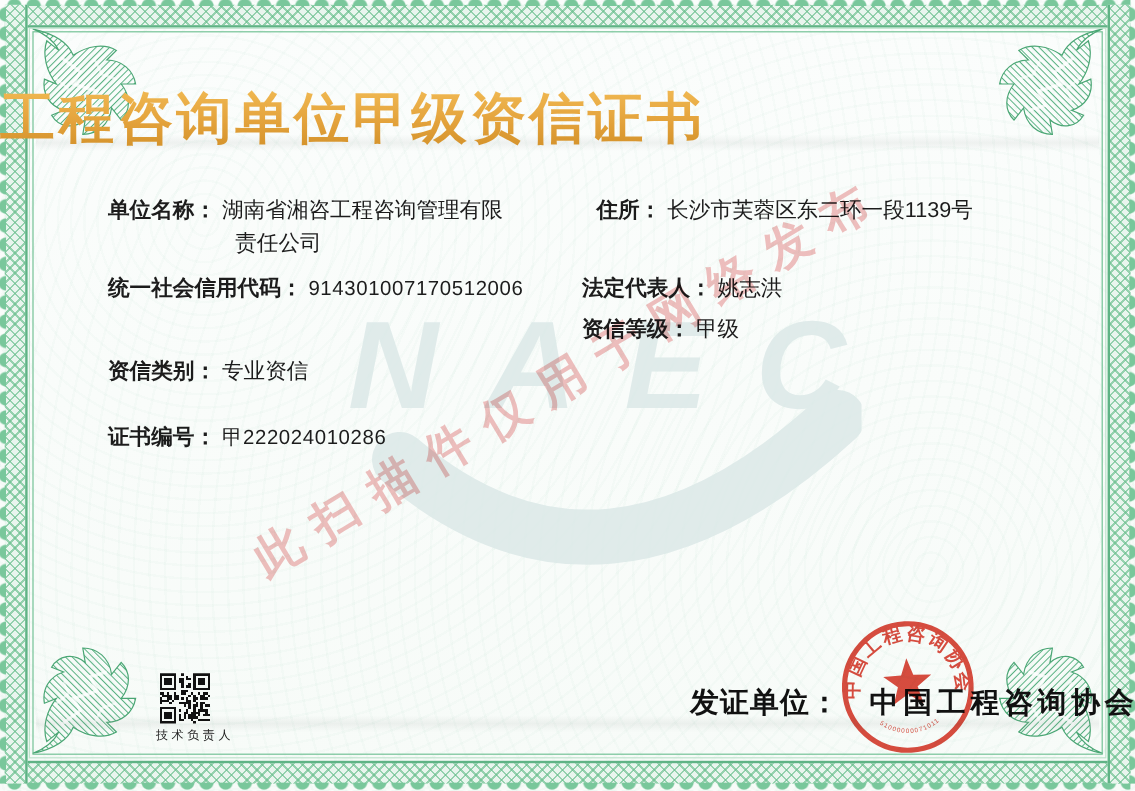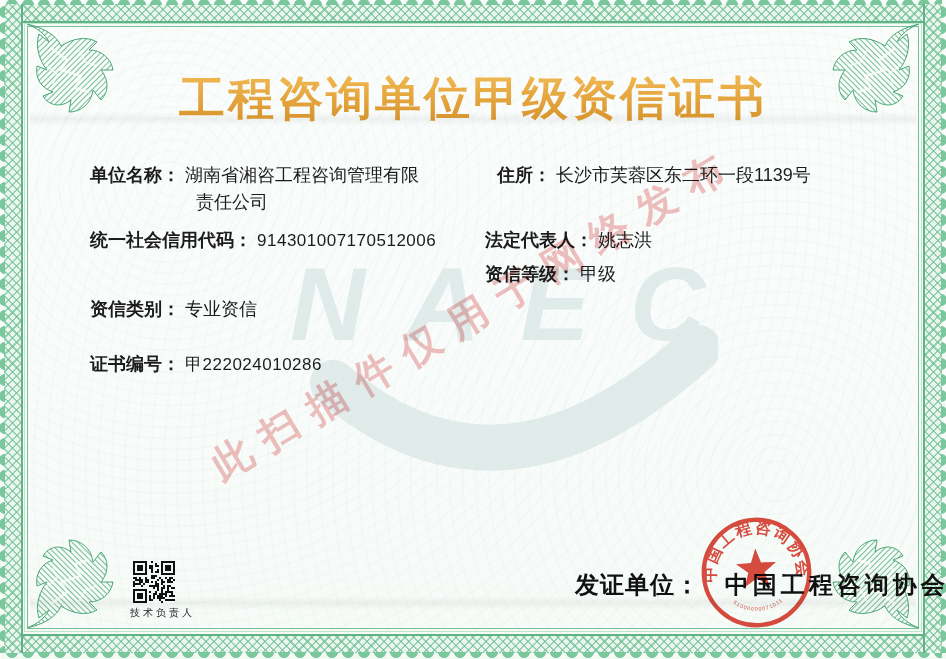--- a/index.html
+++ b/index.html
@@ -49,21 +49,21 @@
   .leaf{position:absolute;width:94px;height:94px;}
   .leaf-tl{left:27px;top:24px;}
   .leaf-tr{right:27px;top:24px;transform:scaleX(-1);}
   .leaf-bl{left:27px;bottom:31px;transform:scaleY(-1);}
   .leaf-br{right:27px;bottom:31px;transform:scale(-1,-1);}
 
   
   .logo-mark{position:absolute;left:278px;top:228px;width:440px;height:290px;opacity:.85;pointer-events:none;}
 
   
-  .title{position:absolute;left:0;right:0;top:68px;text-align:center;
+  .title{position:absolute;left:0;right:0;top:68px;
     font-size:46px;font-weight:900;letter-spacing:3px;
     background:linear-gradient(180deg,#f3bd57 0%,#e3a23b 55%,#cf8d26 100%);
     -webkit-background-clip:text;background-clip:text;color:transparent;}
 
   
   .row{position:absolute;font-size:18px;color:#1c1c1c;white-space:nowrap;}
   .lab{font-weight:bold;}
   .val{}
   .num{font-size:17px;letter-spacing:.5px;}
 

